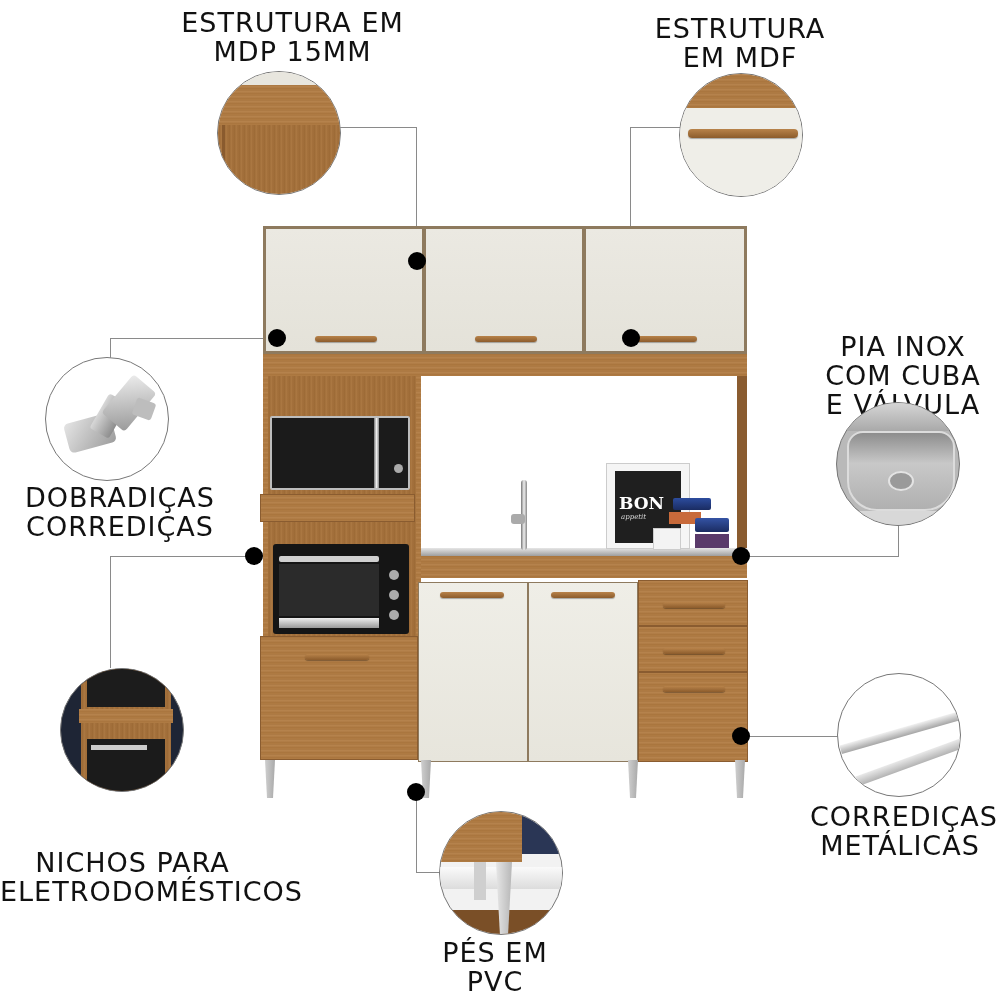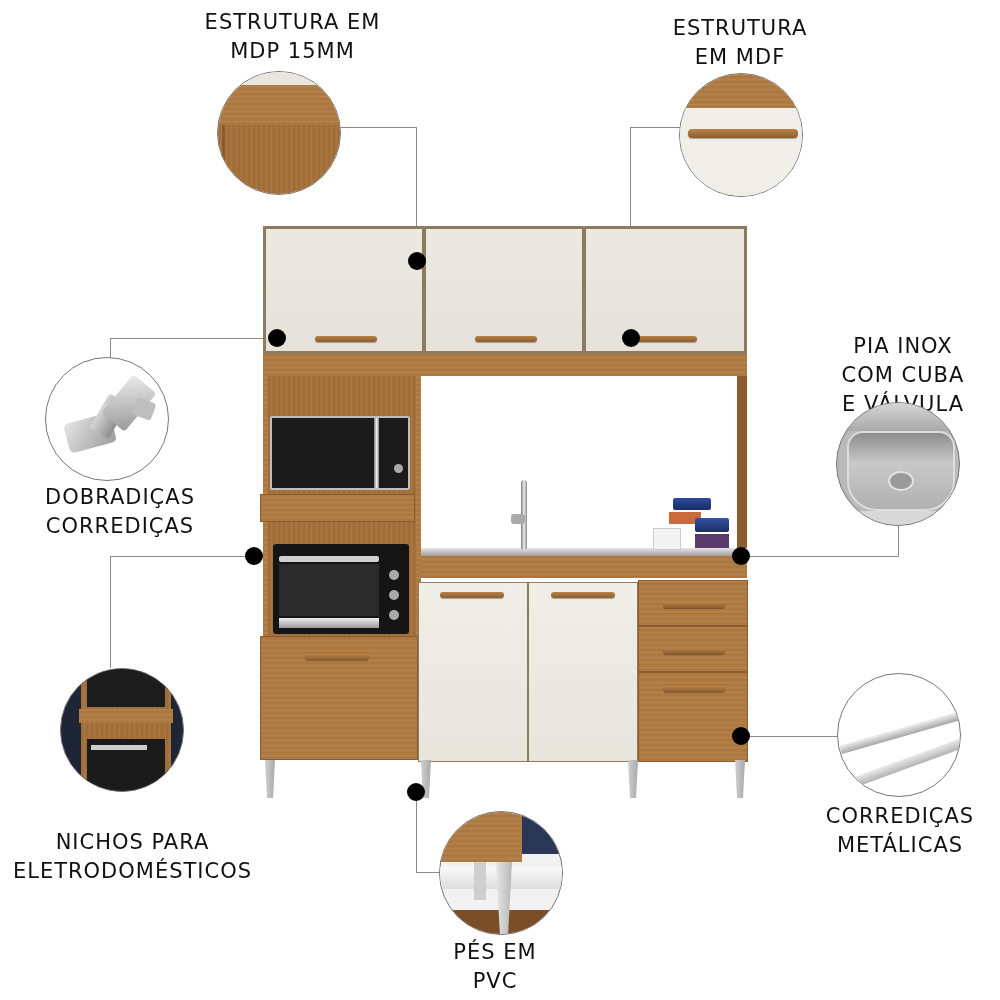--- a/index.html
+++ b/index.html
@@ -1,18 +1,18 @@
 <!DOCTYPE html>
 <html><head>
 <meta charset="utf-8">
 <style>
   html, body { margin:0; padding:0; background:#ffffff; }
   body { width:1000px; height:1000px; position:relative; overflow:hidden; font-family:"DejaVu Sans", sans-serif; }
   .abs { position:absolute; }
-  .label { position:absolute; text-align:center; color:#111; font-size:21px; line-height:29px; letter-spacing:1px; white-space:pre-line; font-family:"DejaVu Sans", sans-serif; }
+  .label { position:absolute; text-align:center; color:#111; font-size:27px; line-height:29px; letter-spacing:1px; white-space:pre-line; font-family:"DejaVu Sans", sans-serif; }
   .line { position:absolute; background:#8a8a8a; }
   .dot { position:absolute; width:18px; height:18px; border-radius:50%; background:#000; }
   .circle { position:absolute; border-radius:50%; overflow:hidden; border:1px solid #777; box-sizing:border-box; background:#fff; }
   .wood { background: repeating-linear-gradient(0deg, #b07c44 0px, #a8743d 2px, #b98650 3px, #a97640 5px); }
   .woodv { background: repeating-linear-gradient(90deg, #a3703b 0px, #9c6a36 2px, #ad7a44 3px, #a06d39 5px); }
   .white-door { background: linear-gradient(180deg,#ebe9e2,#e4e2d9); border:1px solid #8e7a5e; box-sizing:border-box; }
   .handle { position:absolute; height:6px; border-radius:3px; background: linear-gradient(180deg,#b8834a,#8c5c2c); box-shadow:0 1px 1px rgba(0,0,0,.3); }
   .leg { position:absolute; width:10px; height:38px; background:linear-gradient(90deg,#cfcfcf,#a9a9a9); clip-path: polygon(0 0,100% 0,80% 100%,20% 100%); }
 </style>
 </head>
@@ -20,21 +20,21 @@
 
 <div class="label" style="left:180px;top:8px;width:225px;">ESTRUTURA EM
 MDP 15MM</div>
 <div class="label" style="left:645px;top:14px;width:190px;">ESTRUTURA
 EM MDF</div>
 <div class="label" style="left:808px;top:332px;width:190px;">PIA INOX
 COM CUBA
 E VÁLVULA</div>
 <div class="label" style="left:20px;top:483px;width:200px;">DOBRADIÇAS
 CORREDIÇAS</div>
-<div class="label" style="left:0px;top:828px;width:265px;">NICHOS PARA
+<div class="label" style="left:0px;top:848px;width:265px;">NICHOS PARA
 ELETRODOMÉSTICOS</div>
 <div class="label" style="left:810px;top:802px;width:180px;">CORREDIÇAS
 METÁLICAS</div>
 <div class="label" style="left:430px;top:938px;width:130px;">PÉS EM
 PVC</div>
 
 <div class="line" style="left:340px;top:127px;width:77px;height:1px;"></div>
 <div class="line" style="left:416px;top:127px;width:1px;height:133px;"></div>
 
 <div class="line" style="left:630px;top:127px;width:52px;height:1px;"></div>
@@ -141,20 +141,26 @@
 
   <div class="abs wood" style="left:-3px;top:410px;width:158px;height:124px;border:1px solid #8a5c30;box-sizing:border-box;"></div>
   <div class="handle" style="left:42px;top:428px;width:64px;"></div>
 
   <div class="abs" style="left:158px;top:322px;width:326px;height:8px;background:linear-gradient(180deg,#e6e6e6,#9e9e9e);"></div>
   <div class="abs wood" style="left:158px;top:330px;width:326px;height:22px;"></div>
 
   <div class="abs" style="left:258px;top:254px;width:6px;height:70px;background:linear-gradient(90deg,#777,#eee,#888);border-radius:3px;"></div>
   <div class="abs" style="left:248px;top:288px;width:14px;height:10px;background:#aaa;border-radius:3px;"></div>
 
+  <div class="abs" style="left:343px;top:237px;width:84px;height:86px;background:#f5f5f5;border:1px solid #ccc;box-sizing:border-box;">
+    <div class="abs" style="left:8px;top:7px;width:66px;height:72px;background:#1f1f1f;">
+      <div class="abs" style="left:4px;top:22px;color:#fff;font-family:'DejaVu Serif',serif;font-size:17px;font-weight:bold;">BON</div>
+      <div class="abs" style="left:6px;top:42px;color:#ddd;font-family:'DejaVu Serif',serif;font-size:7px;font-style:italic;">appetit</div>
+    </div>
+  </div>
 
   <div class="abs" style="left:406px;top:272px;width:42px;height:50px;">
     <div class="abs" style="left:4px;top:0;width:38px;height:12px;background:linear-gradient(180deg,#2c4c9e,#1a2c62);border-radius:2px;"></div>
     <div class="abs" style="left:0;top:14px;width:32px;height:12px;background:#c86a3a;"></div>
     <div class="abs" style="left:26px;top:20px;width:34px;height:14px;background:linear-gradient(180deg,#3453a4,#1b2c62);border-radius:2px;"></div>
     <div class="abs" style="left:26px;top:36px;width:34px;height:14px;background:#5a3a6a;"></div>
     <div class="abs" style="left:-16px;top:30px;width:26px;height:20px;background:#f3f3f3;border:1px solid #ccc;"></div>
   </div>
 
   <div class="abs white-door" style="left:155px;top:356px;width:110px;height:180px;background:linear-gradient(180deg,#efeee7,#e7e5dc);"></div>

